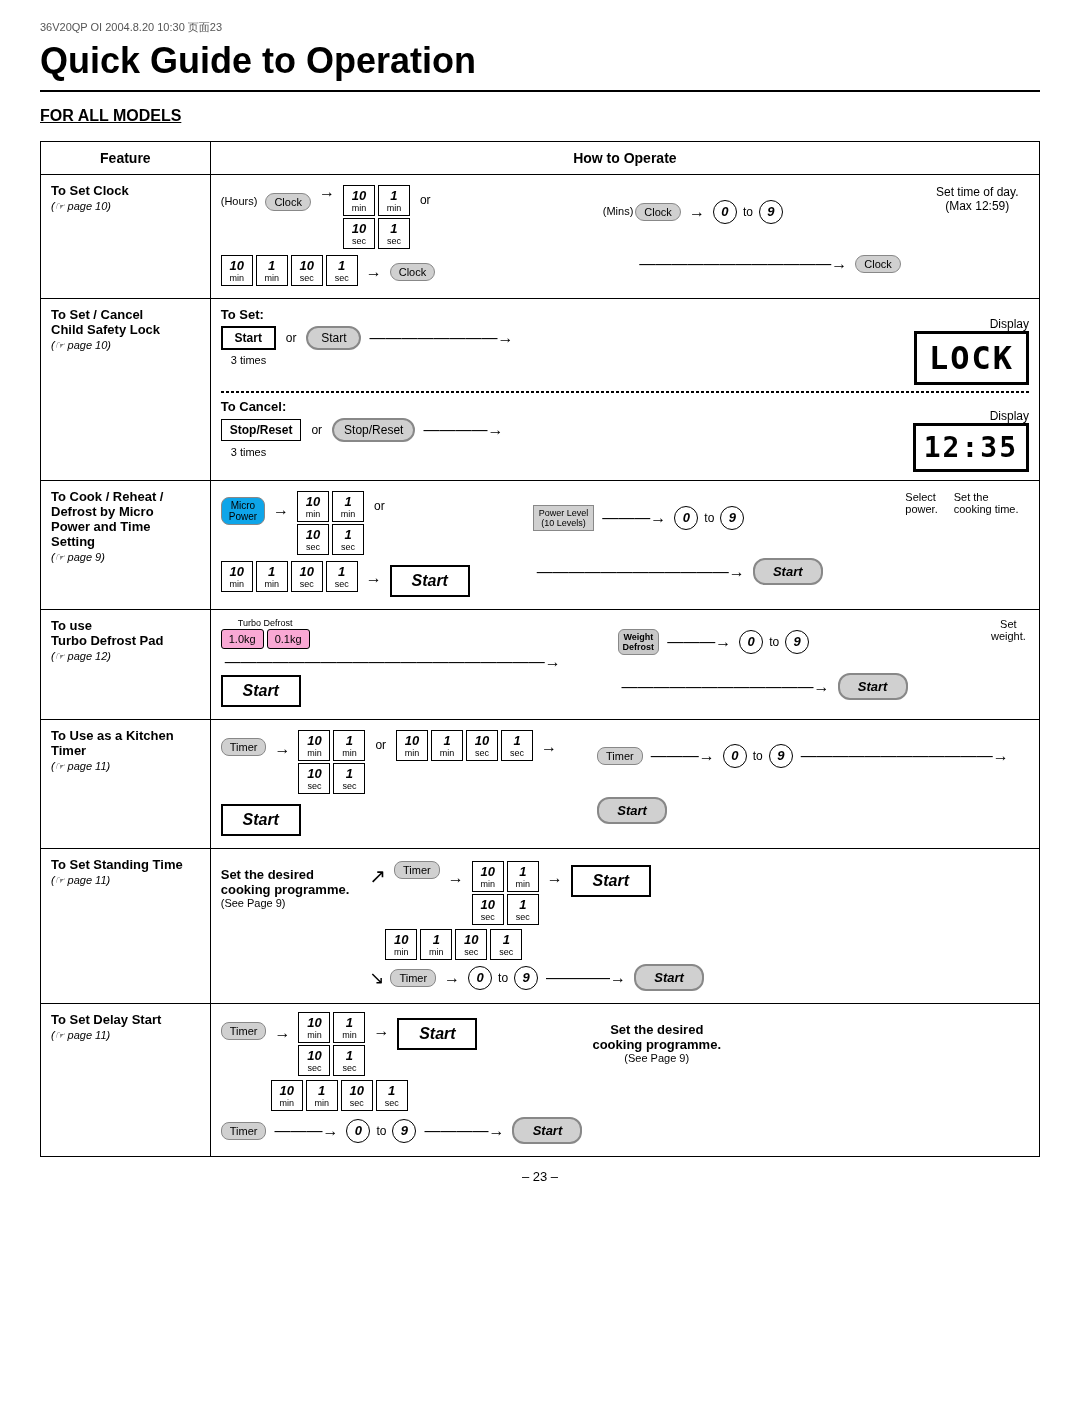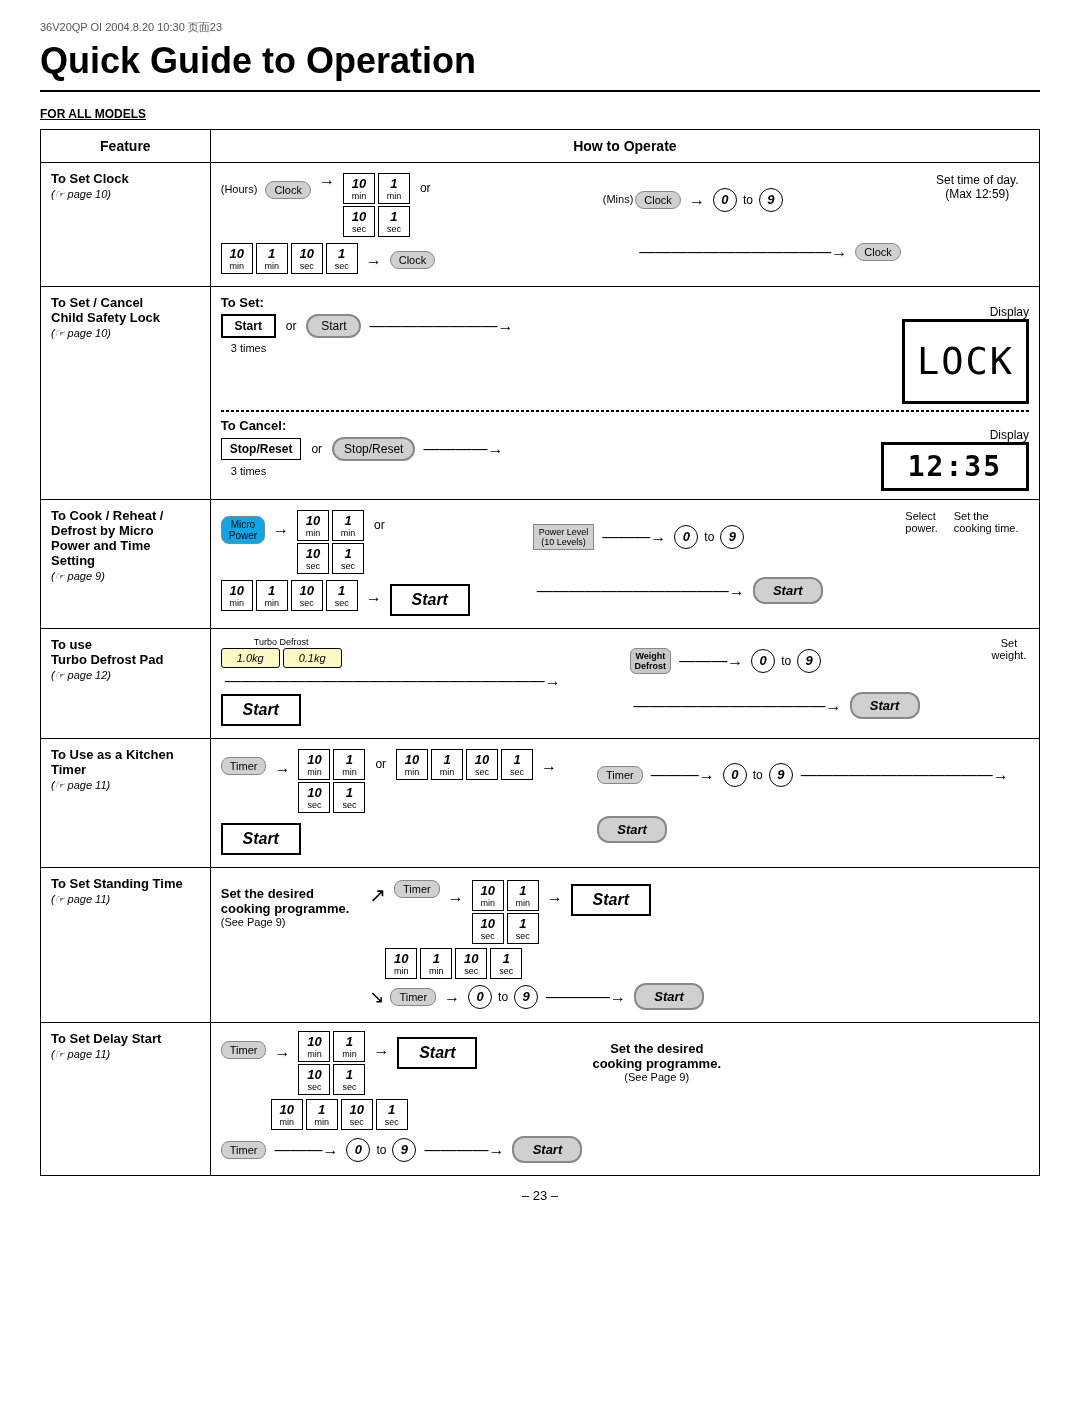--- a/index.html
+++ b/index.html
@@ -18,24 +18,24 @@
       margin-bottom: 5px;
     }
     .page-title {
       font-size: 36px;
       font-weight: bold;
       border-bottom: 2px solid #000;
       padding-bottom: 8px;
       margin-bottom: 15px;
     }
     .section-heading {
-      font-size: 12px;
+      font-size: 16px;
       font-weight: bold;
       text-decoration: underline;
-      margin-bottom: 8px;
+      margin-bottom: 16px;
     }
     .main-table {
       width: 100%;
       border-collapse: collapse;
       border: 1px solid #000;
     }
     .main-table th, .main-table td {
       border: 1px solid #000;
       padding: 8px 10px;
       vertical-align: top;
@@ -171,34 +171,34 @@
     .times-label {
       font-size: 11px;
       margin-left: 10px;
     }
     .how-inner {
       display: flex;
       gap: 2px;
     }
     .lock-display {
       font-family: monospace;
-      font-size: 37px;
-      font-weight: normal;
+      font-size: 32px;
+      font-weight: bold;
       letter-spacing: 2px;
       border: 3px solid #000;
-      padding: 18px 12px;
+      padding: 5px 12px;
       display: inline-block;
     }
     .time-display {
       font-family: monospace;
       font-size: 28px;
       font-weight: bold;
       letter-spacing: 2px;
       border: 3px solid #000;
-      padding: 5px 24px;
+      padding: 5px 8px;
       display: inline-block;
     }
     .page-num {
       text-align: center;
       margin-top: 12px;
       font-size: 13px;
     }
     .clock-btn {
       display: inline-block;
       border: 1.5px solid #888;
@@ -255,26 +255,25 @@
       margin-bottom: 1px;
     }
     .kg-group {
       display: flex;
       gap: 3px;
     }
     .kg-btn {
       display: inline-block;
       border: 1.5px solid #000;
       border-radius: 3px;
-      padding: 3px 15px;
+      padding: 3px 7px;
       font-size: 11px;
-      background: #fef9c3;
+      background: #f9a8d4;
       min-width: 38px;
       text-align: center;
-      font-style: italic;
     }
     .weight-defrost-btn {
       display: inline-block;
       font-size: 9px;
       font-weight: bold;
       text-align: center;
       min-width: 40px;
       border: 1px solid #888;
       border-radius: 6px;
       padding: 2px 4px;

